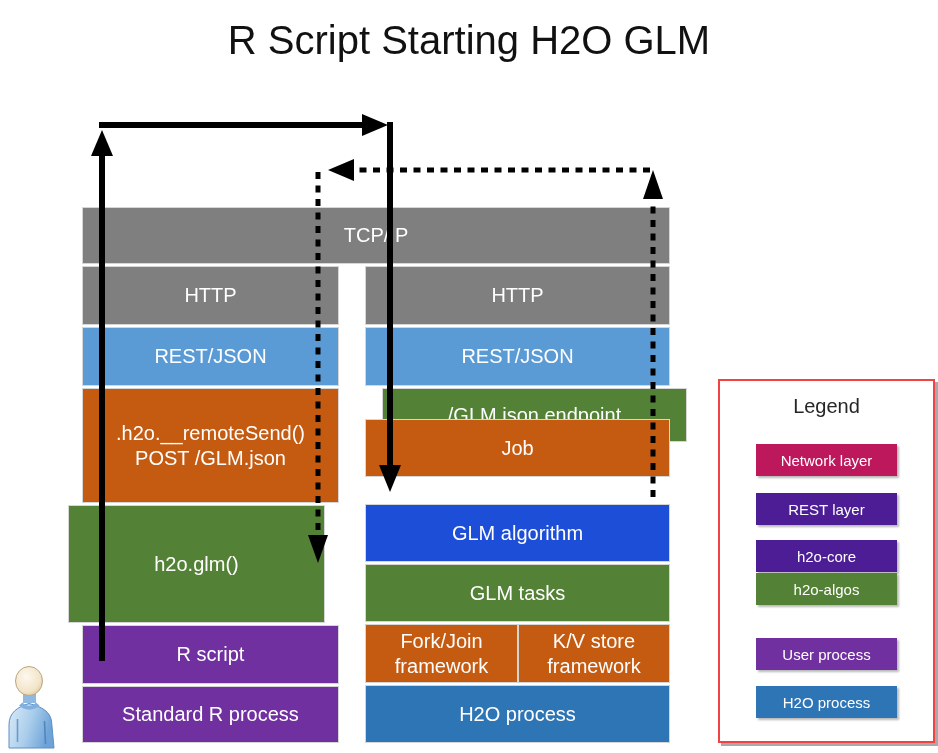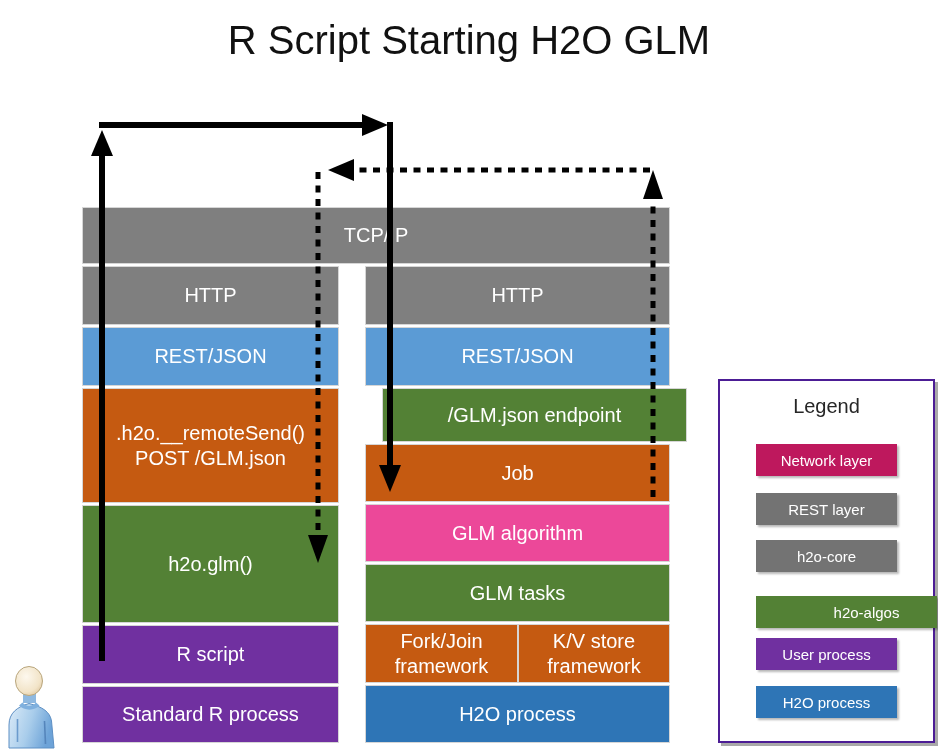--- a/index.html
+++ b/index.html
@@ -14,49 +14,49 @@
   .bx{
     position:absolute;display:flex;flex-direction:column;align-items:center;justify-content:center;
     color:#ffffff;font-size:20px;text-align:center;line-height:1.25;
     border:1px solid #d6d6d6;box-sizing:border-box;
   }
   
   .b-tcpip   {left:82px; top:207px;width:588px;height:57px;}
   .b-lhttp   {left:82px; top:266px;width:257px;height:59px;}
   .b-lrest   {left:82px; top:327px;width:257px;height:59px;}
   .b-lremote {left:82px; top:388px;width:257px;height:115px;}
-  .b-lglm    {left:82px; top:505px;width:257px;height:118px;}
+  .b-lglm    {left:68px; top:505px;width:257px;height:118px;}
   .b-lrscript{left:82px; top:625px;width:257px;height:59px;}
   .b-lstdr   {left:82px; top:686px;width:257px;height:57px;}
   .b-rhttp   {left:365px;top:266px;width:305px;height:59px;}
   .b-rrest   {left:365px;top:327px;width:305px;height:59px;}
   .b-rend    {left:365px;top:388px;width:305px;height:54px;margin-left:17px;}
-  .b-rjob    {left:365px;top:444px;width:305px;height:58px;}
+  .b-rjob    {left:365px;top:419px;width:305px;height:58px;}
   .b-ralg    {left:365px;top:504px;width:305px;height:58px;}
   .b-rtasks  {left:365px;top:564px;width:305px;height:58px;}
   .b-rfork   {left:365px;top:624px;width:153px;height:59px;padding:0 2px;}
   .b-rkv     {left:518px;top:624px;width:152px;height:59px;padding:0 28px;}
   .b-rh2o    {left:365px;top:685px;width:305px;height:58px;}
 
   .legend{
     position:absolute;left:718px;top:379px;width:217px;height:364px;
-    background:#ffffff;border:2px solid #4c1d95;box-sizing:border-box;
+    background:#ffffff;border:2px solid #ef4444;box-sizing:border-box;
     box-shadow:3px 3px 0 #a9a9a9;
   }
   .legend-title{
     position:absolute;top:14px;left:0;width:100%;text-align:center;
     font-size:20px;color:#262626;
   }
   .lg-item{
     position:absolute;left:36px;width:141px;height:32px;
     display:flex;align-items:center;justify-content:center;
     color:#ffffff;font-size:15px;box-shadow:2px 2px 2px rgba(0,0,0,0.28);
   }
   .lg-0{top:63px;} .lg-1{top:112px;} .lg-2{top:159px;}
-  .lg-3{top:215px;padding-left:40px;} .lg-4{top:257px;} .lg-5{top:305px;}
+  .lg-3{top:192px;} .lg-4{top:257px;} .lg-5{top:305px;}
 
   .arrows{position:absolute;left:0;top:0;width:938px;height:753px;pointer-events:none;}
   .person{position:absolute;left:4px;top:656px;width:56px;height:94px;}
 </style>
 </head>
 <body>
 
 <div class="canvas">
 
   <div class="title">R Script Starting H2O GLM</div>
@@ -70,31 +70,31 @@
     <span>POST /GLM.json</span>
   </div>
   <div class="bx b-lglm" style="background: rgb(83, 129, 53);">h2o.glm()</div>
   <div class="bx b-lrscript" style="background: rgb(112, 48, 160);">R script</div>
   <div class="bx b-lstdr" style="background: rgb(112, 48, 160);">Standard R process</div>
 
   <div class="bx b-rhttp" style="background: rgb(127, 127, 127);">HTTP</div>
   <div class="bx b-rrest" style="background: rgb(91, 155, 213);">REST/JSON</div>
   <div class="bx b-rend" style="background: rgb(83, 129, 53);">/GLM.json endpoint</div>
   <div class="bx b-rjob" style="background: rgb(197, 90, 17);">Job</div>
-  <div class="bx b-ralg" style="background: #ec4899;">GLM algorithm</div>
+  <div class="bx b-ralg" style="background: #1d4ed8;">GLM algorithm</div>
   <div class="bx b-rtasks" style="background: rgb(83, 129, 53);">GLM tasks</div>
   <div class="bx b-rfork" style="background: rgb(197, 90, 17);">Fork/Join framework</div>
   <div class="bx b-rkv" style="background: rgb(197, 90, 17);">K/V store framework</div>
   <div class="bx b-rh2o" style="background: rgb(46, 117, 182);">H2O process</div>
 
   <div class="legend">
     <div class="legend-title">Legend</div>
     <div class="lg-item lg-0" style="background: #be185d;">Network layer</div>
-    <div class="lg-item lg-1" style="background: #737373;">REST layer</div>
-    <div class="lg-item lg-2" style="background: #737373;">h2o-core</div>
+    <div class="lg-item lg-1" style="background: #4c1d95;">REST layer</div>
+    <div class="lg-item lg-2" style="background: #4c1d95;">h2o-core</div>
     <div class="lg-item lg-3" style="background: rgb(83, 129, 53);">h2o-algos</div>
     <div class="lg-item lg-4" style="background: rgb(112, 48, 160);">User process</div>
     <div class="lg-item lg-5" style="background: rgb(46, 117, 182);">H2O process</div>
   </div>
 
   <svg class="arrows" viewBox="0 0 938 753" xmlns="http://www.w3.org/2000/svg">
 
     <g stroke="#000000" fill="#000000">
       <line x1="102" y1="661" x2="102" y2="154" stroke-width="6"></line>
       <polygon points="102,130 91,156 113,156" stroke="none"></polygon>

